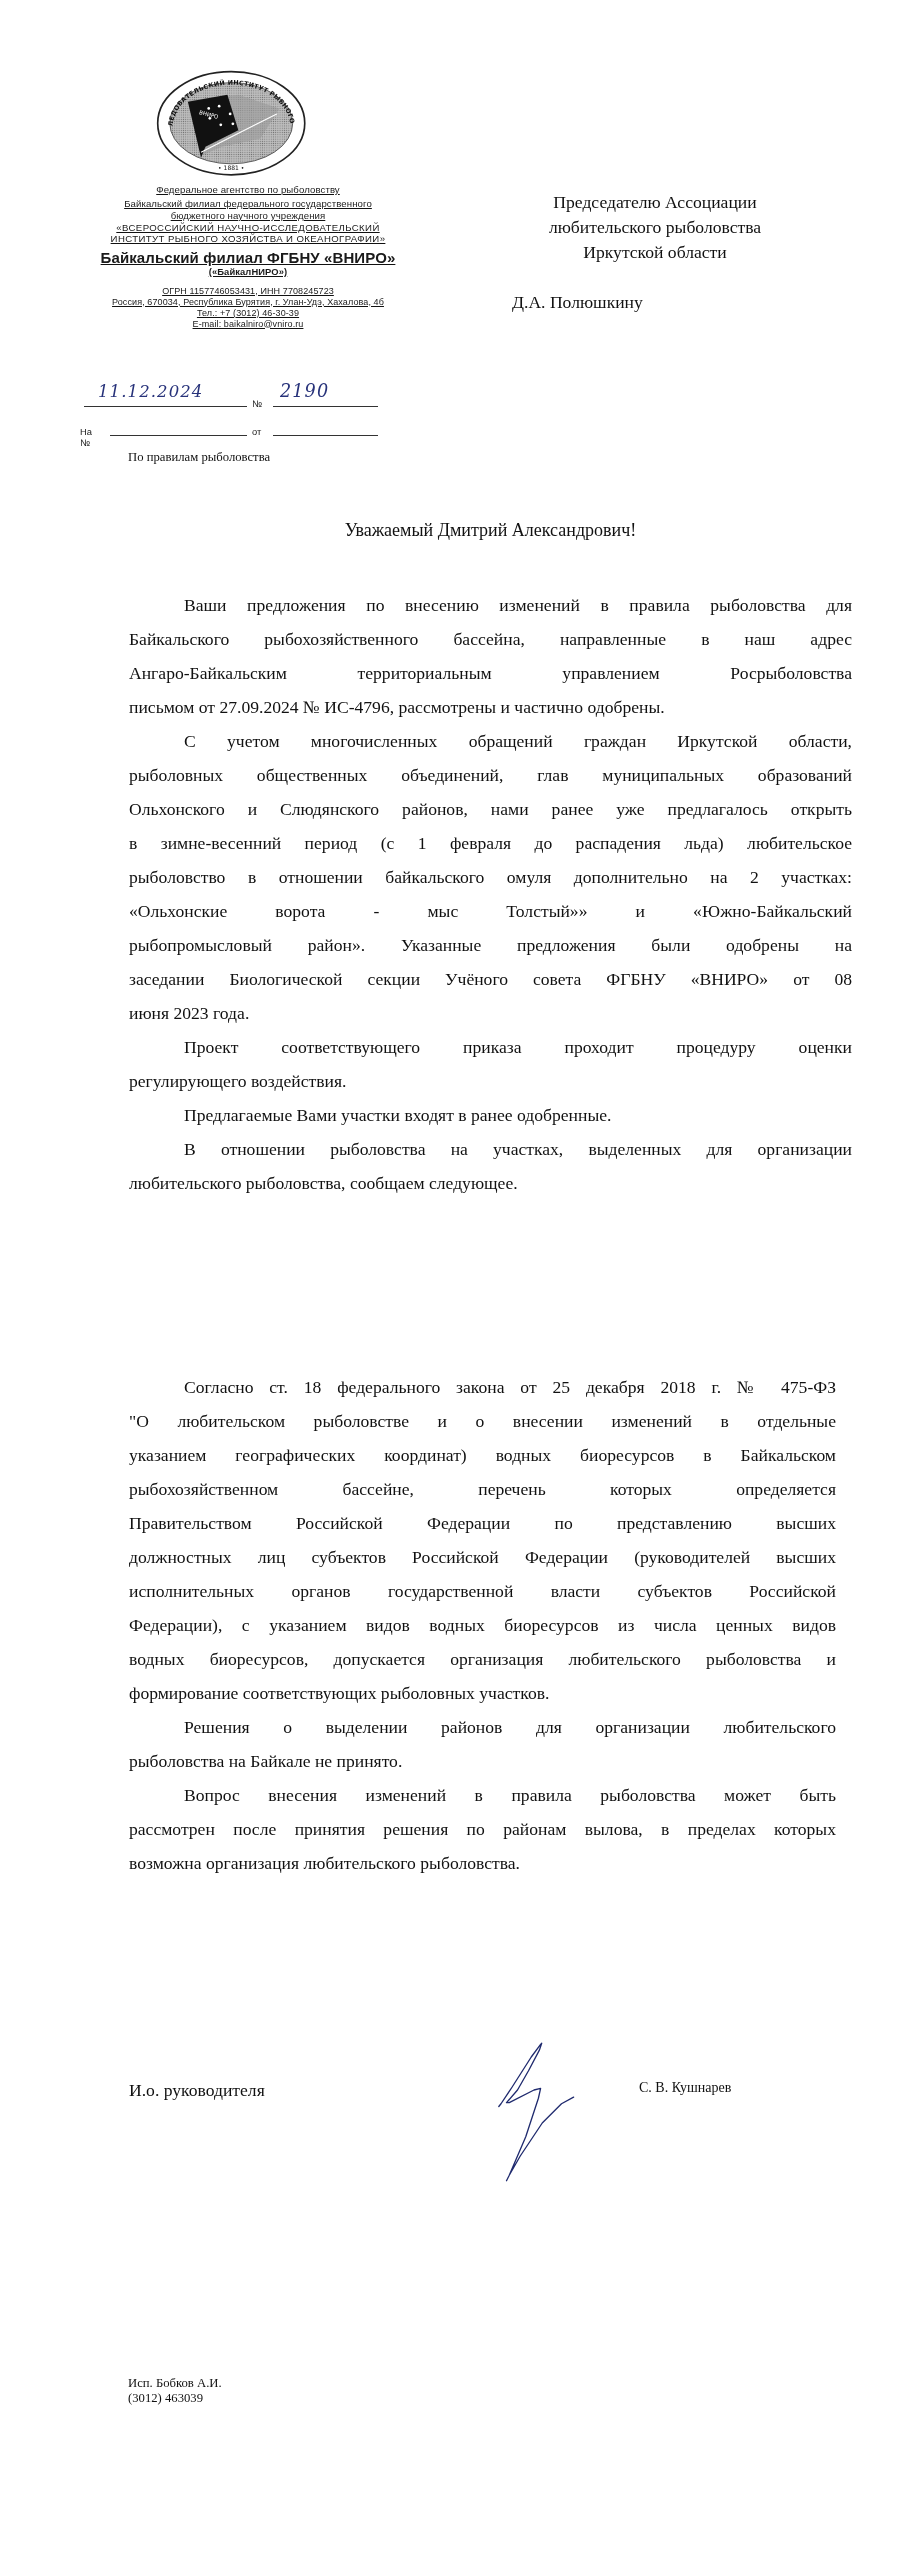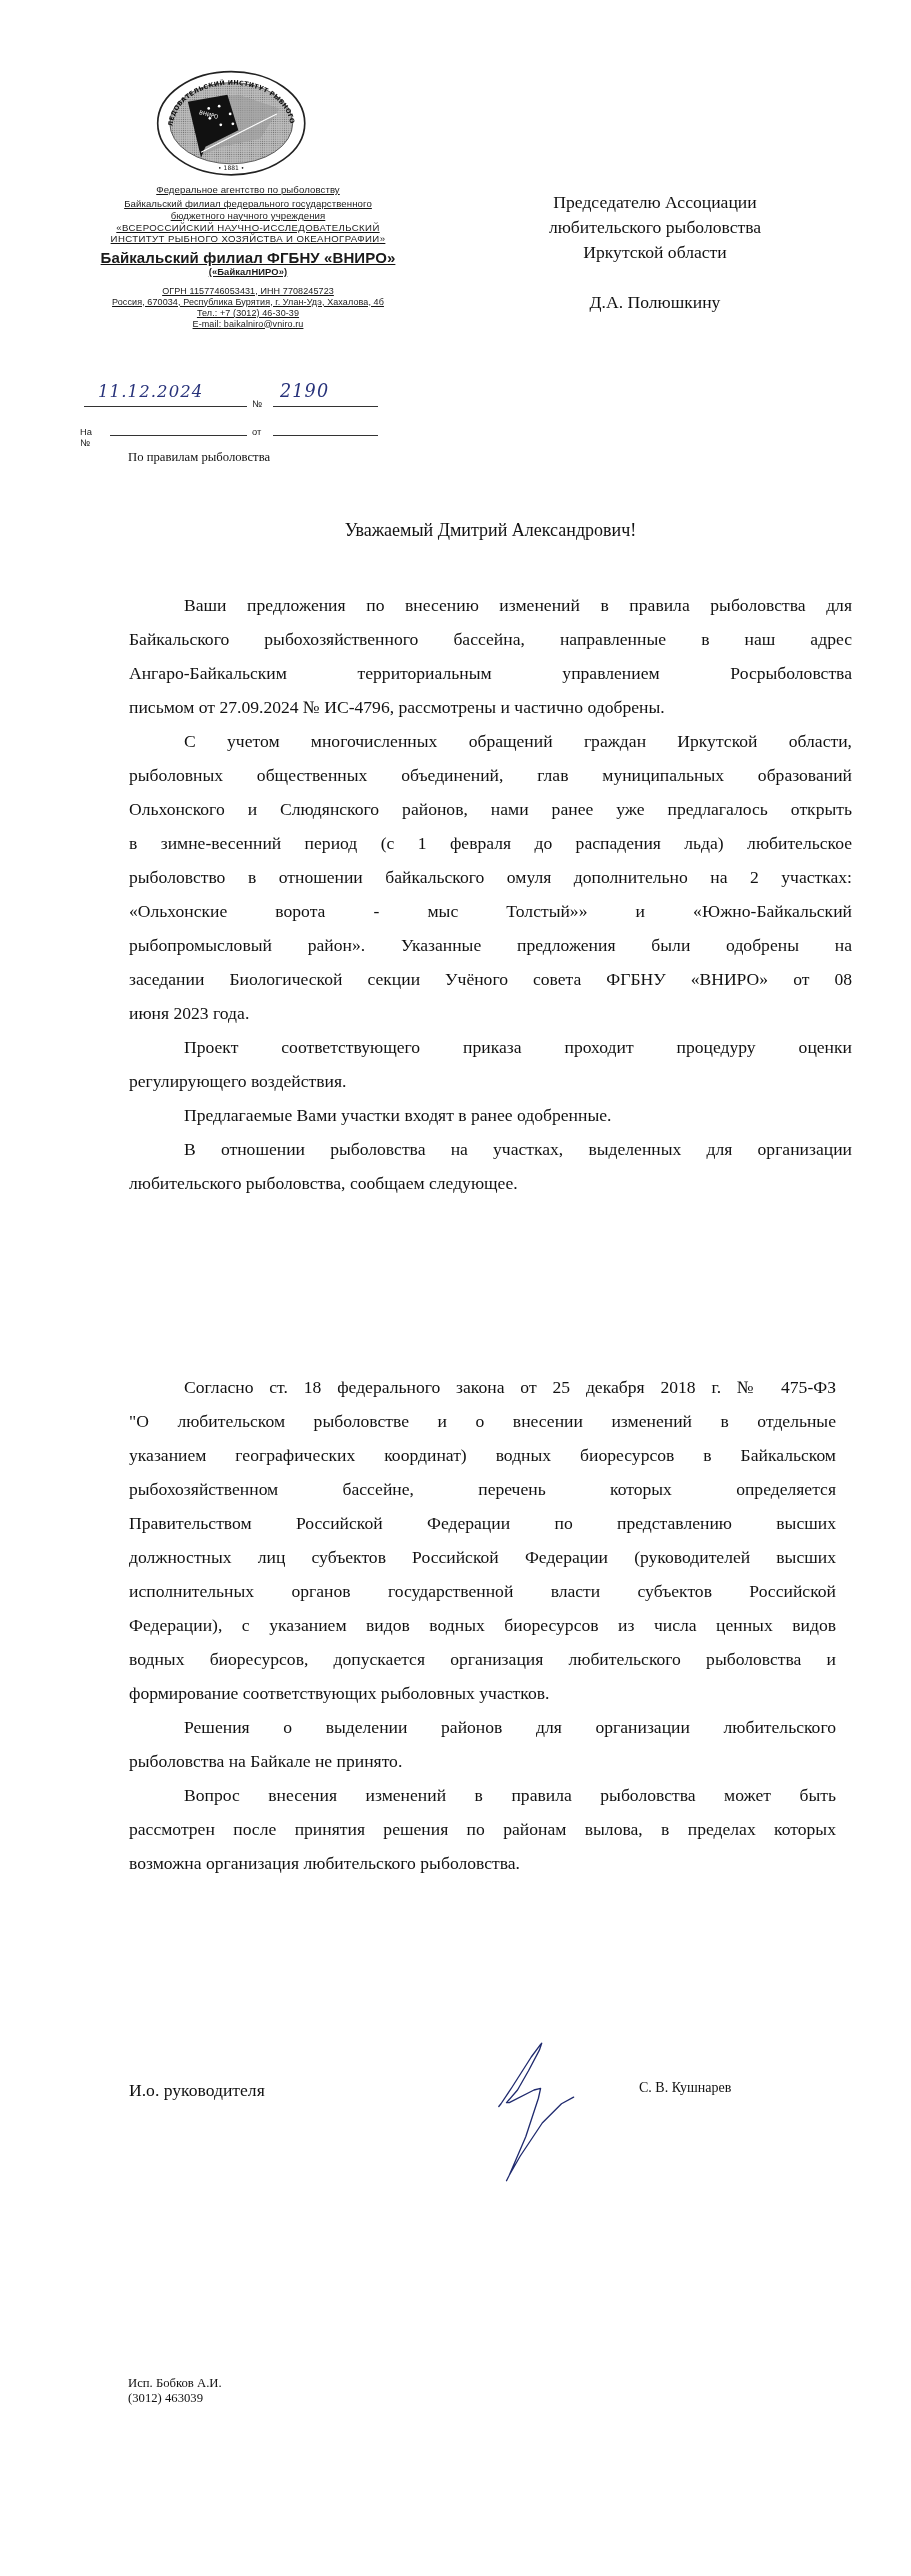--- a/index.html
+++ b/index.html
@@ -15,21 +15,21 @@
   .lh-upper { letter-spacing: 0.4px; }
   .lh-bold { font-weight: bold; font-size: 15px; line-height: 13.8px; }
   .lh-small { font-size: 9px; line-height: 11px; }
   .uline { position: absolute; border-bottom: 0.8px solid #333; height: 0; }
   .reg-label { position: absolute; font-size: 9.4px; color: #222; }
   .hand { position: absolute; font-family: "DejaVu Serif", serif; font-style: italic; color: #27327a; font-size: 16.5px; letter-spacing: 1.1px; }
   #subject { left: 128px; top: 450px; font-size: 12.7px; }
 
   
   #addressee { left: 512px; top: 190px; width: 286px; text-align: center; font-size: 17.6px; line-height: 25px; }
-  #addressee-name { left: 512px; top: 292px; width: 286px; text-align: center; font-size: 17.6px; }
+  #addressee-name { left: 512px; top: 292px; width: 286px; text-align: left; font-size: 17.6px; }
 
   
   #salutation { left: 129px; top: 520px; width: 723px; text-align: center; font-size: 18px; }
 
   
   .body-block { left: 129px; width: 723px; font-size: 17.6px; }
   .ln { height: 34px; line-height: 24px; white-space: nowrap; text-align: justify; text-align-last: justify; }
   .ln.last { text-align-last: left; }
   .ln.ind { padding-left: 55px; }
   .body2 { width: 707px; }

